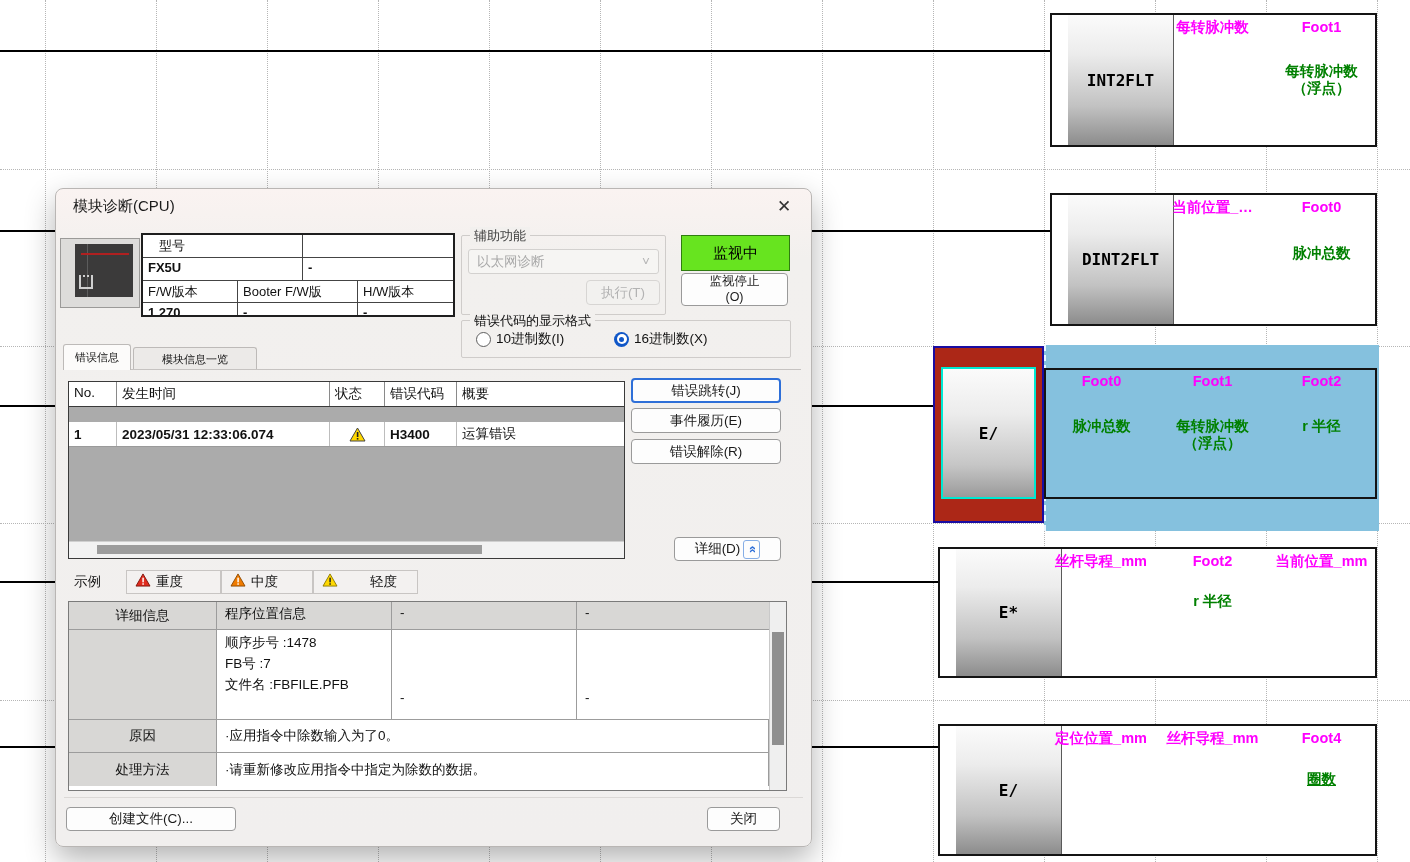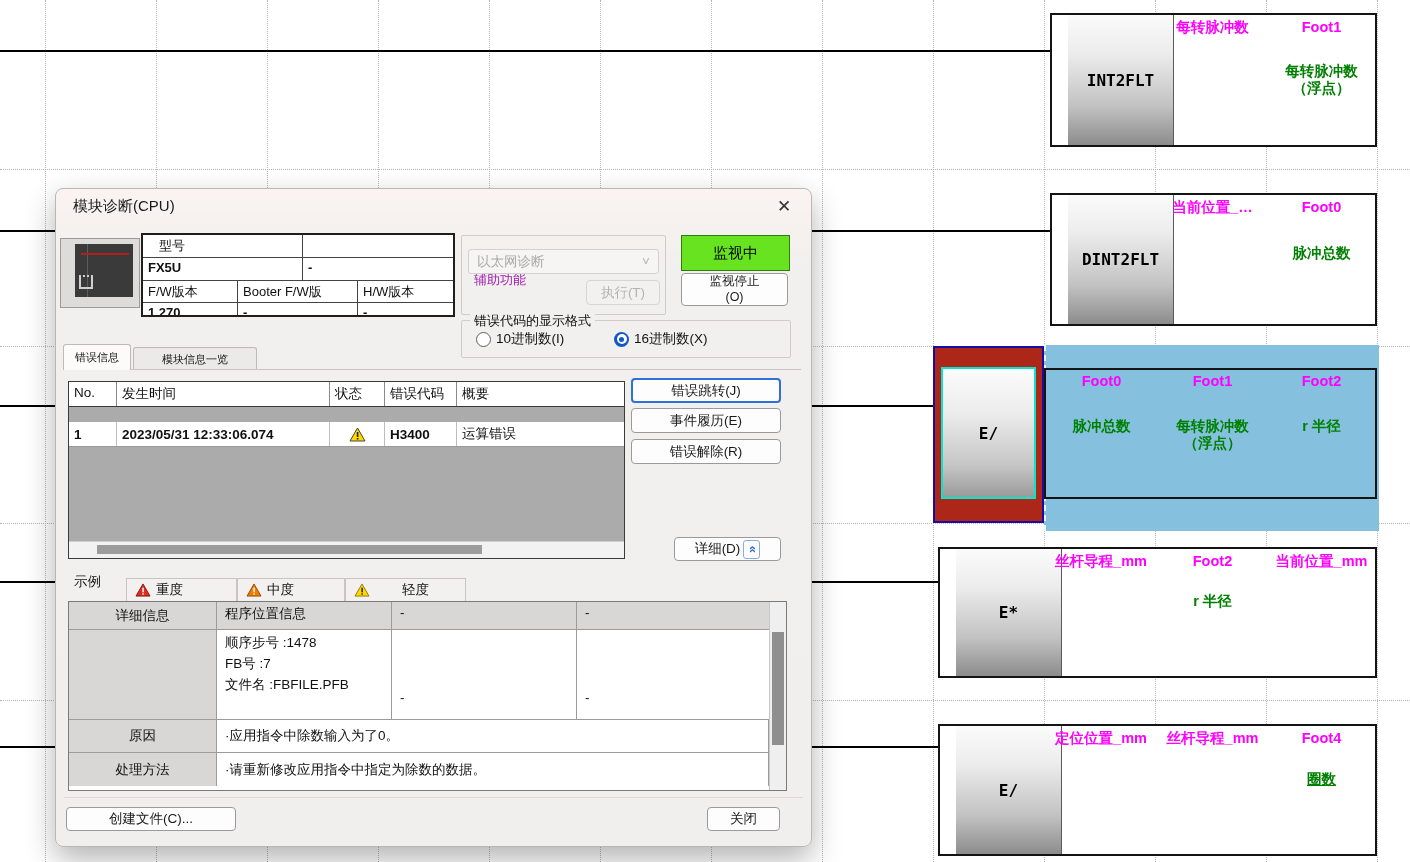--- a/index.html
+++ b/index.html
@@ -51,21 +51,21 @@
   .cpu-mod .slot{position:absolute;left:12px;top:0;bottom:0;width:1px;background:#5c5c5c;}
   
   .info-tbl{position:absolute;left:85px;top:44px;width:310px;height:80px;overflow:hidden;border:2px solid #1e1e1e;background:#fff;font-size:13px;}
   .info-row{display:flex;border-bottom:1px solid #444;}
   .info-cell{padding:2px 5px 1px 5px;border-right:1px solid #444;box-sizing:border-box;overflow:hidden;white-space:nowrap;}
   .info-cell:last-child{border-right:none;}
   .b{font-weight:bold;}
   
   .grp{position:absolute;border:1px solid #cfccca;border-radius:2px;}
   .grp-title{position:absolute;top:-9px;left:8px;background:#f2f0ee;padding:0 4px;font-size:13px;}
-  .grp-title.dis{color:#a21caf;margin-top:44px;}
+  .grp-title.dis{color:#404040;}
   .combo{position:absolute;left:6px;top:13px;width:191px;height:25px;background:#f6f5f3;border:1px solid #d3d1cf;border-radius:3px;
          display:flex;align-items:center;justify-content:space-between;padding:0 8px;box-sizing:border-box;
          color:#a9a9a9;font-size:13.5px;}
   .btn{display:flex;align-items:center;justify-content:center;background:#fdfdfd;border:1px solid #9a9a9a;border-radius:4px;
        font-size:13.5px;color:#1a1a1a;box-sizing:border-box;cursor:pointer;}
   .btn.dis{background:#f2f1ef;border-color:#d7d5d3;color:#b3b3b3;cursor:default;}
   .btn.focus{border:2px solid #2e6fd8;}
   .btn-green{position:absolute;left:625px;top:46px;width:107px;height:34px;background:#67e41f;border:1px solid #2f7d10;
              display:flex;align-items:center;justify-content:center;font-size:15px;color:#000;}
   .btn-stop{position:absolute;left:625px;top:84px;width:107px;height:33px;font-size:12.5px;line-height:1.25;text-align:center;white-space:pre-line;}
@@ -91,21 +91,21 @@
   .err-row>div{padding:3px 5px;border-right:1px solid #bdbdbd;box-sizing:border-box;white-space:nowrap;overflow:hidden;display:flex;align-items:center;}
   .err-row>div:last-child{border-right:none;}
   .err-fill{flex:1;background:#ababab;}
   .hscroll{height:16px;background:#f2f2f2;border-top:1px solid #cfcfcf;position:relative;}
   .hscroll .thumb{position:absolute;left:28px;top:3px;width:385px;height:9px;background:#9c9c9c;}
   .c-no{width:48px;} .c-time{width:213px;} .c-st{width:55px;justify-content:center;} .c-code{width:72px;} .c-sum{flex:1;}
   .side-btn{position:absolute;left:575px;width:150px;height:25px;}
   
   .legend-label{position:absolute;left:18px;top:384px;font-size:13.5px;}
   .legend-box{position:absolute;left:70px;top:381px;display:flex;}
-  .legend-item{display:flex;align-items:center;gap:5px;border:1px solid #c8c5c3;padding:2px 26px 2px 8px;font-size:13.5px;background:#f3f1f0;margin-top:8px;}
+  .legend-item{display:flex;align-items:flex-start;gap:5px;border:1px solid #c8c5c3;padding:2px 10px 2px 8px;font-size:13.5px;background:#f3f1f0;}
   .tri{flex:none;}
   
   .det{position:absolute;left:12px;top:412px;width:719px;height:190px;border:1px solid #7a7a7a;background:#fff;
        box-shadow:inset 0 2px 0 #fff, inset 0 3px 0 #aaa;box-sizing:border-box;display:flex;}
   .det-grid{display:grid;grid-template-columns:148px 175px 185px 1fr;grid-template-rows:28px 90px 33px 33px;flex:1;font-size:13.5px;}
   .det-grid>div{border-right:1px solid #9c9c9c;border-bottom:1px solid #9c9c9c;padding:3px 8px;box-sizing:border-box;overflow:hidden;}
   .det-gray{background:#d8d7d5;}
   .det-center{display:flex;align-items:center;justify-content:center;padding:0;}
   .det-span{grid-column:2/5;}
   .pre{white-space:pre-line;line-height:1.55;}

